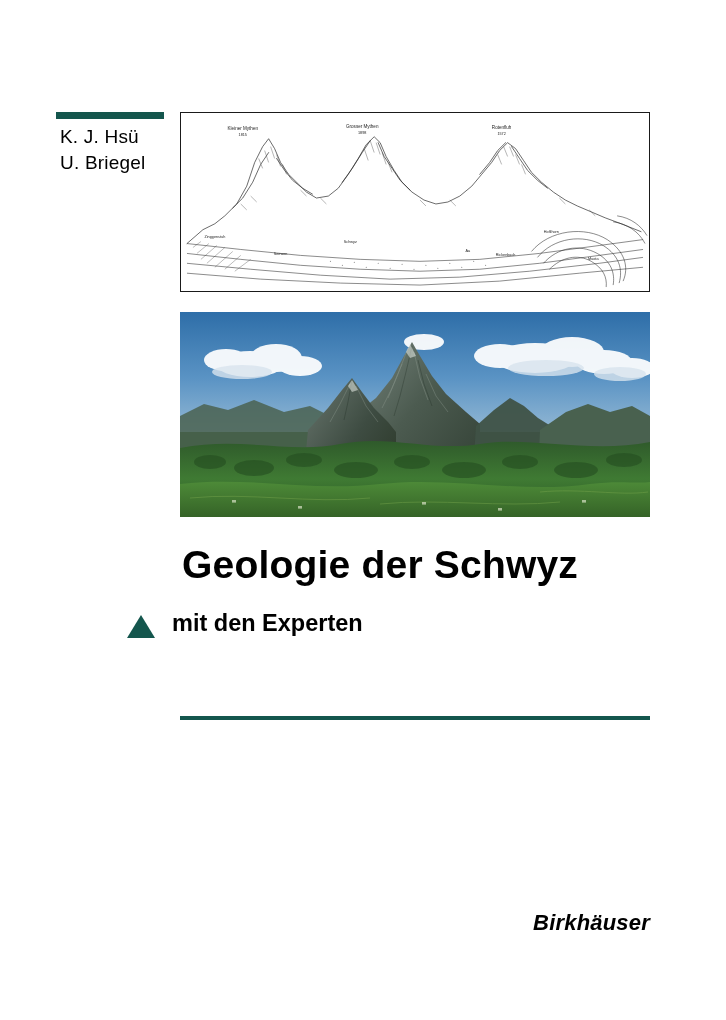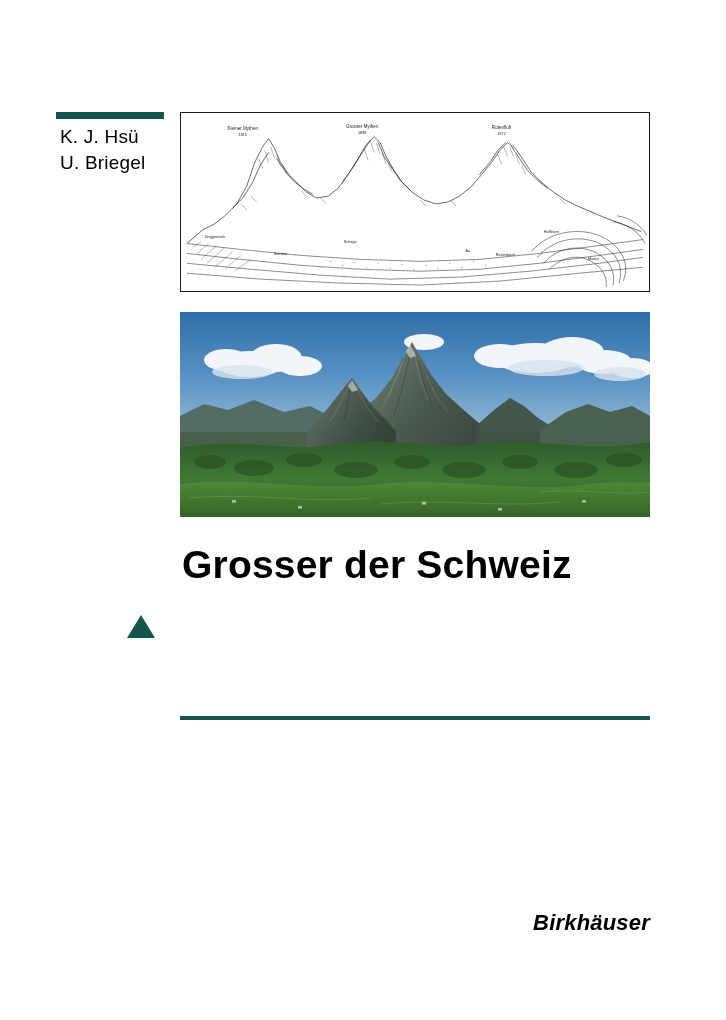--- a/index.html
+++ b/index.html
@@ -343,24 +343,25 @@
       <g fill="#d9e2c6" opacity="0.7">
         <rect x="52" y="188" width="4" height="2.6"></rect>
         <rect x="118" y="194" width="4" height="2.6"></rect>
         <rect x="242" y="190" width="4" height="2.6"></rect>
         <rect x="318" y="196" width="4" height="2.6"></rect>
         <rect x="402" y="188" width="4" height="2.6"></rect>
       </g>
     </svg>
   </div>
 
-  <div class="title">Grosser der Schweiz</div>
+  <div class="title">Geologie der Schwyz</div>
 
   <div class="triangle"></div>
 
   <div class="subtitle">
+    <div>mit den Experten</div>
   </div>
 
   <div class="bottom-rule"></div>
 
   <div class="publisher">Birkhäuser</div>
 
 </div>
 
 </body></html>

